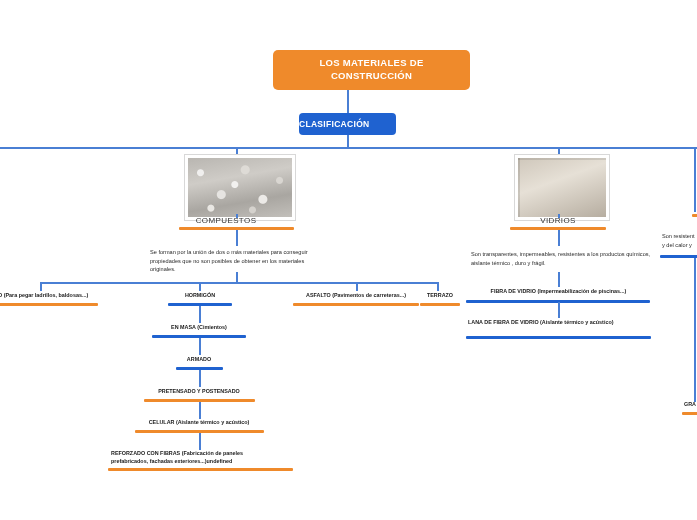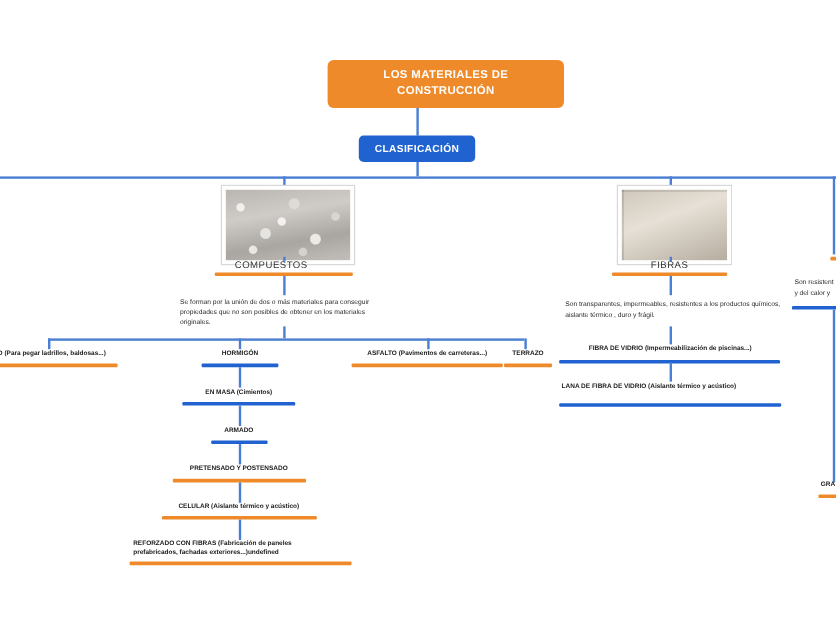--- a/index.html
+++ b/index.html
@@ -49,21 +49,21 @@
   
   .clasif-box {
     left: 299px;
     top: 113px;
     width: 97px;
     height: 22px;
     background: #1f62d0;
     border-radius: 4px;
     display: flex;
     align-items: center;
-    justify-content: center;
+    justify-content: flex-start;
     color: #ffffff;
     font-weight: bold;
     font-size: 8.5px;
     letter-spacing: 0.3px;
   }
   
   .conn {
     position: absolute;
     background: #4a7fd4;
   }
@@ -211,21 +211,21 @@
   <div class="bar bar-orange" style="left:135px; top:430px; width:129px;"></div>
 
   <div class="conn conn-v" style="left:199px; top:433px; height:17px;"></div>
   <div class="leaf-sm" style="left:111px; top:450px; width:165px; text-align:left;">REFORZADO CON FIBRAS (Fabricación de paneles prefabricados, fachadas exteriores...)undefined</div>
   <div class="bar bar-orange" style="left:108px; top:468px; width:185px;"></div>
 
   <div class="photo photo-vidrios">
     <div class="bricks"></div>
   </div>
   <div class="conn conn-v" style="left:558px; top:214px; height:4px;"></div>
-  <div class="section-label" style="left:508px; top:216px; width:100px;">FIBRAS</div>
+  <div class="section-label" style="left:508px; top:216px; width:100px;">VIDRIOS</div>
   <div class="bar bar-orange" style="left:510px; top:227px; width:96px;"></div>
   <div class="conn conn-v" style="left:558px; top:230px; height:16px;"></div>
   <div class="desc" style="left:471px; top:250px; width:180px; text-align:left;">Son transparentes, impermeables, resistentes a los productos químicos, aislante térmico , duro y frágil.</div>
 
   <div class="conn conn-v" style="left:558px; top:272px; height:15px;"></div>
   <div class="leaf-sm leaf-center" style="left:466px; top:288px; width:185px;">FIBRA DE VIDRIO (Impermeabilización de piscinas...)</div>
   <div class="bar bar-blue" style="left:466px; top:300px; width:184px;"></div>
 
   <div class="conn conn-v" style="left:558px; top:302px; height:16px;"></div>
   <div class="leaf-sm" style="left:468px; top:319px; width:180px; text-align:left;">LANA DE FIBRA DE VIDRIO (Aislante térmico y acústico)</div>

